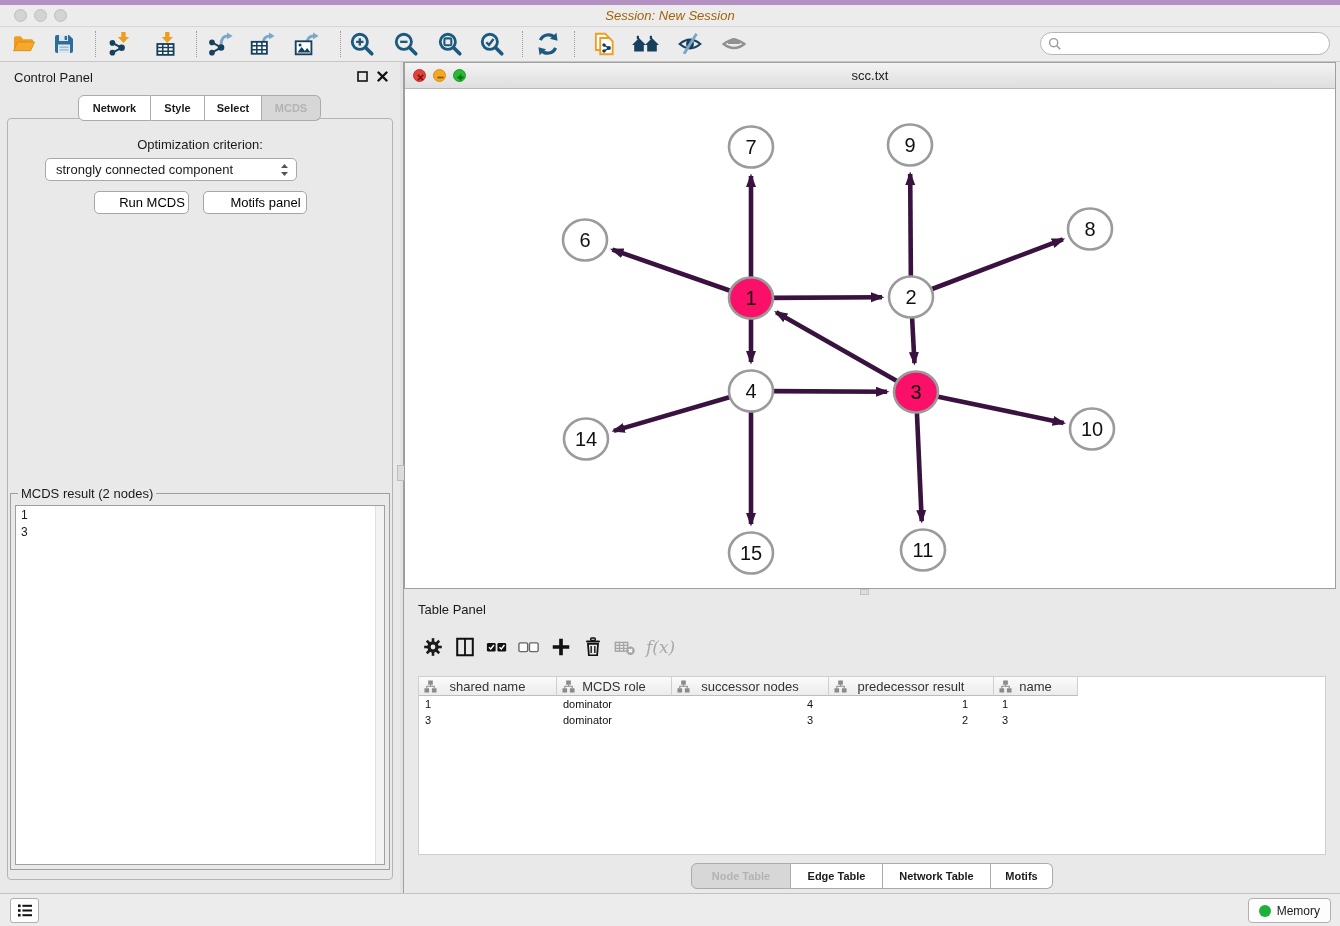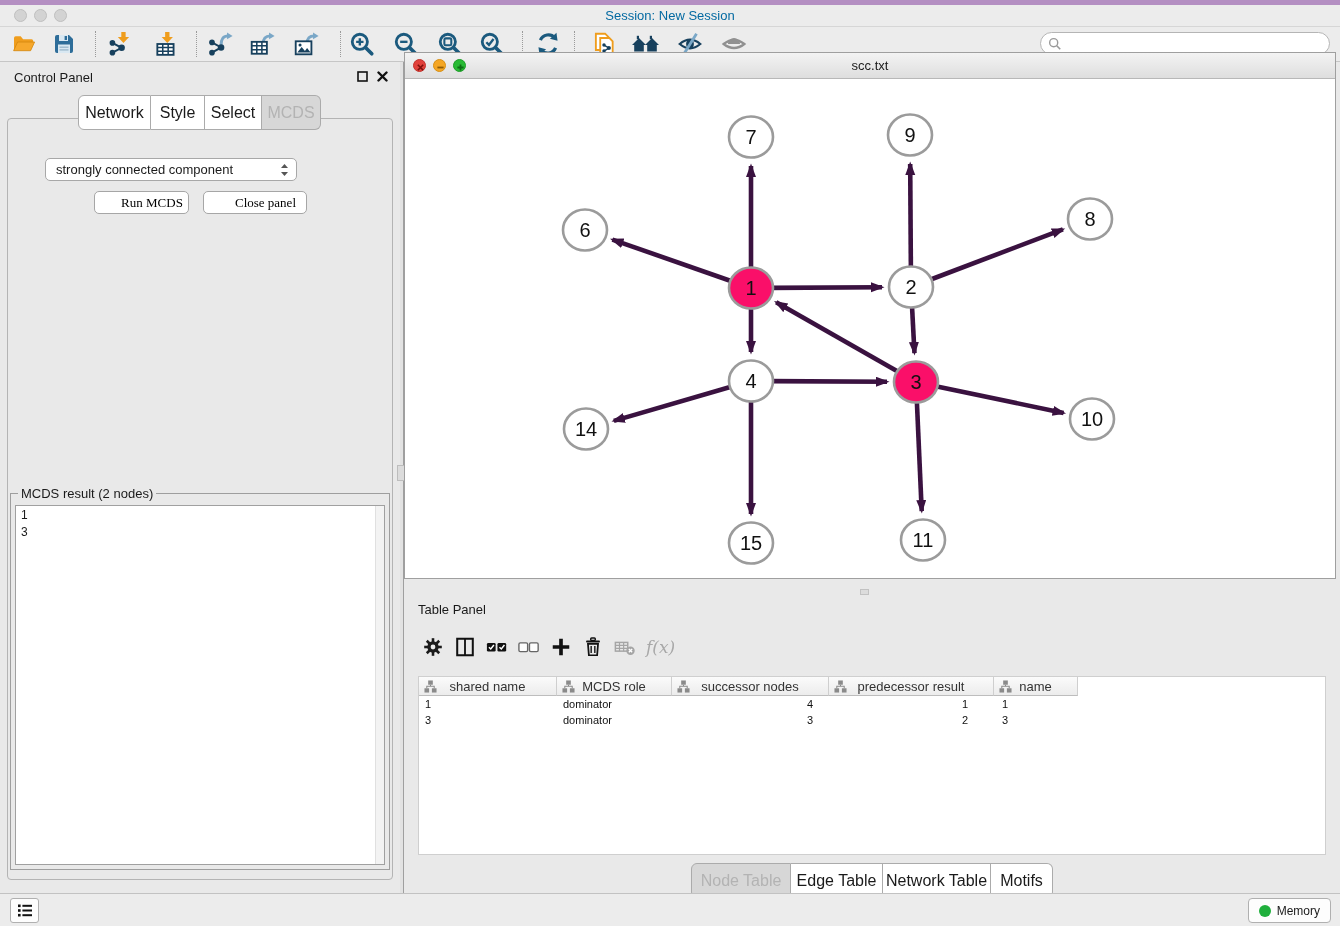--- a/index.html
+++ b/index.html
@@ -8,64 +8,64 @@
     position:relative; width:1340px; height:926px; overflow:hidden;
     background:#e9e9e9; font-family:"Liberation Sans", sans-serif; color:#1a1a1a;
   }
   .abs { position:absolute; }
 
   
   #purple-strip { left:0; top:0; width:1340px; height:5px; background:#b48fc2; }
   #titlebar { left:0; top:5px; width:1340px; height:22px; background:#ececec; border-bottom:1px solid #d6d6d6; }
   .tl-dot { position:absolute; top:4px; width:13px; height:13px; border-radius:50%;
             background:#d3d3d3; border:1px solid #bfbfbf; }
-  #win-title { position:absolute; top:3px; width:100%; text-align:center; font-size:13px; color:#0369a1; }
+  #win-title { position:absolute; top:3px; width:100%; text-align:center; font-size:13px; color:#a16207;font-style:italic; }
 
   
   #toolbar { left:0; top:27px; width:1340px; height:35px; background:#ececec; border-bottom:1px solid #c6c6c6; }
   .tbi { position:absolute; top:2px; width:36px; height:30px; display:flex; align-items:center; justify-content:center; cursor:default; }
   .tsep { position:absolute; top:4px; height:26px; width:0; border-left:1px dotted #9a9a9a; }
   #search-box { position:absolute; left:1040px; top:5px; width:290px; height:23px; background:#fff;
                 border:1px solid #b5b5b5; border-radius:12px; display:flex; align-items:center; padding-left:7px; }
   #search-input { border:none; outline:none; flex:1; font-size:12px; background:transparent; font-family:"Liberation Sans",sans-serif; }
 
   
   #control-panel { left:0; top:62px; width:400px; height:831px; background:#e9e9e9; }
   #cp-title { position:absolute; left:14px; top:8px; font-size:13px; }
   .panel-btns { position:absolute; top:9px; display:flex; gap:9px; }
   #cp-tabbox { position:absolute; left:7px; top:56px; width:386px; height:762px;
                border:1px solid #b4b4b4; border-radius:4px; background:#e9e9e9; }
   .segtabs { position:absolute; display:flex; }
-  .segtab { height:35px; background:#fff; border:1px solid #ababab; border-left:none;
-            font-size:16px; display:flex; align-items:center; justify-content:center; cursor:default; }
+  .segtab { height:26px; background:#fff; border:1px solid #ababab; border-left:none;
+            font-size:11px; display:flex; align-items:center; justify-content:center; cursor:default;font-weight:bold; }
   .segtab:first-child { border-left:1px solid #ababab; border-radius:6px 0 0 6px; }
   .segtab:last-child { border-radius:0 6px 6px 0; }
   .segtab.active { background:#d7d7d7; color:#b3b3b3; }
   #cp-tabs { left:78px; top:33px; }
   #opt-label { position:absolute; left:0; top:75px; width:400px; text-align:center; font-size:13px; }
   #criterion-select { position:absolute; left:45px; top:96px; width:252px; height:23px; background:#fff;
                       border:1px solid #a8a8a8; border-radius:5px; font-size:13px;
                       display:flex; align-items:center; padding-left:10px; }
   #criterion-select .chev { margin-left:auto; margin-right:7px; }
   .cpbtn { position:absolute; top:129px; height:23px; background:#fff; border:1px solid #a6a6a6;
-           border-radius:5px; font-size:13px; font-family:Liberation Serif, serif; cursor:default;padding-left:21px; }
+           border-radius:5px; font-size:13px; font-family:Liberation Sans, sans-serif; cursor:default;padding-left:21px; }
   #mcds-fieldset { position:absolute; left:10px; top:424px; width:380px; height:384px;
                    border:1px solid #9e9e9e; padding:4px; }
   #mcds-fieldset legend { font-size:13px; padding:0 3px; margin-left:3px; }
   #mcds-result-area { position:relative; width:100%; height:100%; background:#fff; border:1px solid #a0a0a0; }
   #mcds-result-text { font-size:12px; line-height:17px; padding:1px 5px; white-space:pre; font-family:"Liberation Sans",sans-serif; }
   #mcds-scrollbar { position:absolute; right:0; top:0; width:9px; height:100%; background:#f3f3f3; border-left:1px solid #e0e0e0; }
 
   
   #vsplit { left:400px; top:62px; width:4px; height:831px; background:#e2e2e2; border-right:1px solid #9f9f9f; }
   #vsplit-handle { position:absolute; left:-3px; top:403px; width:8px; height:16px; background:#dcdcdc; border:1px solid #bdbdbd; }
   #hsplit-handle { left:860px; top:589px; width:9px; height:6px; background:#dcdcdc; border:1px solid #c2c2c2; }
 
   
-  #net-window { left:404px; top:52px; width:932px; height:527px; border:1px solid #9f9f9f; background:#fff; }
+  #net-window { left:404px; top:62px; width:932px; height:527px; border:1px solid #9f9f9f; background:#fff; }
   #net-titlebar { position:absolute; left:0; top:0; width:100%; height:26px;
                   background:linear-gradient(#f3f3f3,#dedede); border-bottom:1px solid #b8b8b8; }
   #net-title { position:absolute; width:100%; top:5px; text-align:center; font-size:13px; color:#1a1a1a; }
   .traffic { position:absolute; top:6px; width:13px; height:13px; border-radius:50%; }
   #net-canvas { position:absolute; left:0; top:26px; width:930px; height:499px; background:#fff; }
 
   
   #table-panel { left:404px; top:597px; width:936px; height:296px; background:#e9e9e9; }
   #tp-title { position:absolute; left:14px; top:5px; font-size:13px; }
   #tp-toolbar { position:absolute; left:14px; top:28px; height:44px; display:flex; align-items:center; gap:2px; }
@@ -252,29 +252,30 @@
         <path d="M1.5 1.5 L9.5 9.5 M9.5 1.5 L1.5 9.5" stroke="#111" stroke-width="2.4" stroke-linecap="round"></path>
       </svg>
     </div>
     <div id="cp-tabbox"></div>
     <div id="cp-tabs" class="segtabs">
         <div class="segtab" style="width: 73px;">Network</div>
         <div class="segtab" style="width: 54px;">Style</div>
         <div class="segtab" style="width: 57px;">Select</div>
         <div class="segtab active" style="width: 59px;">MCDS</div>
       </div>
+    <div id="opt-label">Optimization criterion:</div>
     <div id="criterion-select">
       <span>strongly connected component</span>
       <svg class="chev" width="9" height="14" viewBox="0 0 9 14">
         <path d="M4.5 1 L8 5 H1 z" fill="#555"></path>
           <path d="M4.5 13 L1 9 H8 z" fill="#555"></path>
       </svg>
     </div>
     <button class="cpbtn" style="left:94px; width:95px">Run MCDS</button>
-    <button class="cpbtn" style="left:203px; width:104px">Close panel</button>
+    <button class="cpbtn" style="left:203px; width:104px">Motifs panel</button>
     <fieldset id="mcds-fieldset">
       <legend>MCDS result (2 nodes)</legend>
       <div id="mcds-result-area">
         <div id="mcds-result-text">1
 3</div>
         <div id="mcds-scrollbar"></div>
       </div>
     </fieldset>
   </div>
 

